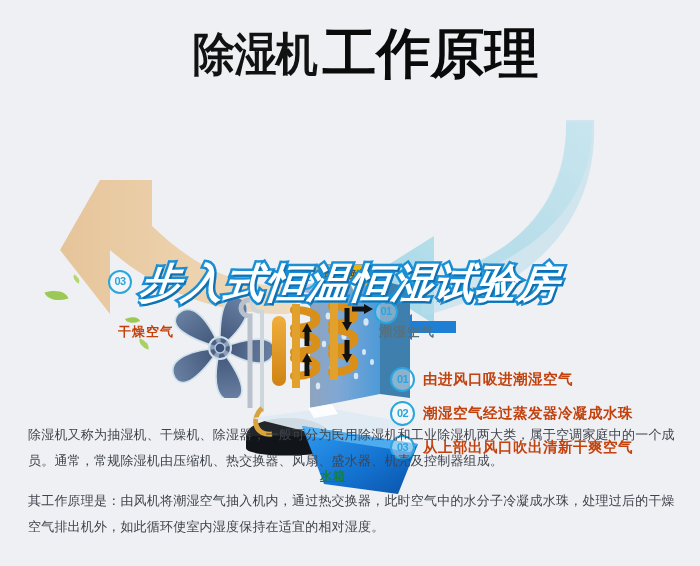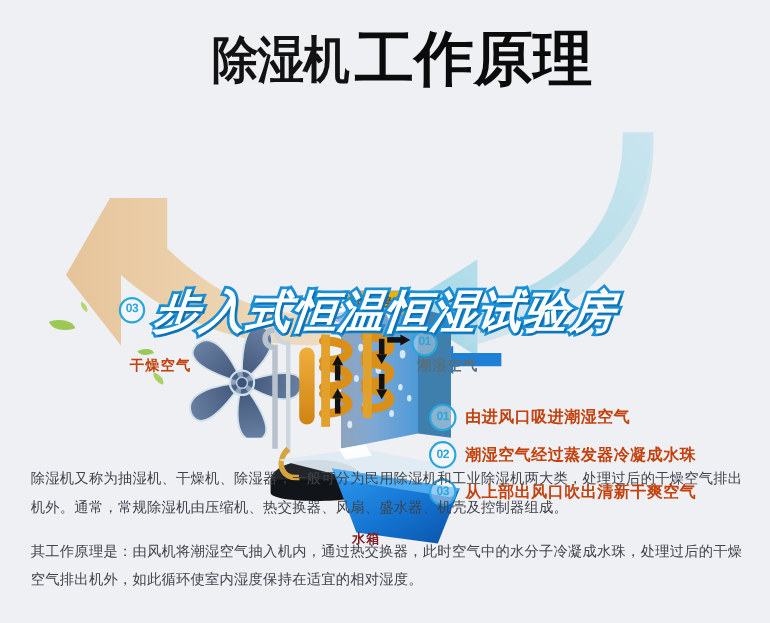--- a/index.html
+++ b/index.html
@@ -73,21 +73,21 @@
   .badge.b03{left:108px;top:152px;}
   .badge.b02{left:293px;top:148px;}
   .badge.b01{left:374px;top:182px;}
 
   .dlabel{
     position:absolute;color:#5d6068;font-size:13px;font-weight:bold;
     letter-spacing:1px;white-space:nowrap;
   }
   .dlabel.dry{left:118px;top:205px;color:#c2410c;}
   .dlabel.humid{left:379px;top:205px;color:#56707e;}
-  .dlabel.tank{left:320px;top:364px;color:#7f1d1d;font-size:12px;letter-spacing:1px;}
+  .dlabel.tank{left:320px;top:350px;color:#15803d;font-size:12px;letter-spacing:1px;text-decoration:underline;}
 
   .callout{
     position:absolute;left:315px;top:146px;
     border:1.5px solid #9aa2ad;border-radius:9px;
     background:#eab308;
     color:#4b525c;font-size:11px;font-weight:bold;
     padding:2px 7px 3px 7px;white-space:nowrap;
     letter-spacing:1px;
   }
   .callout-stem{position:absolute;left:345px;top:162px;}
@@ -310,17 +310,17 @@
     <div class="leaf l2"></div>
     <div class="leaf l3"></div>
     <div class="leaf l4"></div>
   </div>
 
   <div class="watermark">
     <span>步入式恒温恒湿试验房</span>
   </div>
 
   <div class="body-text">
-    <div class="para">除湿机又称为抽湿机、干燥机、除湿器，一般可分为民用除湿机和工业除湿机两大类，处理过后的干燥空气排出机外。通常，常规除湿机由压缩机、热交换器、风扇、盛水器、机壳及控制器组成。</div>
+    <div class="para">除湿机又称为抽湿机、干燥机、除湿器，一般可分为民用除湿机和工业除湿机两大类，属于空调家庭中的一个成员。通常，常规除湿机由压缩机、热交换器、风扇、盛水器、机壳及控制器组成。</div>
     <div class="para">其工作原理是：由风机将潮湿空气抽入机内，通过热交换器，此时空气中的水分子冷凝成水珠，处理过后的干燥空气排出机外，如此循环使室内湿度保持在适宜的相对湿度。</div>
   </div>
 
 </div>
 
 </body></html>

